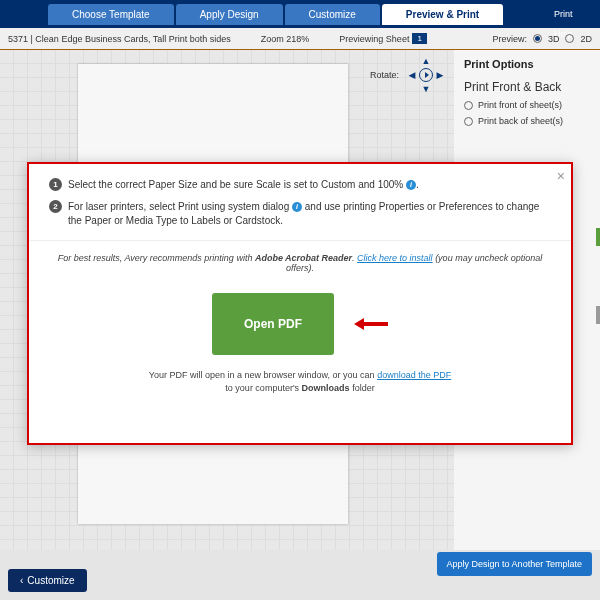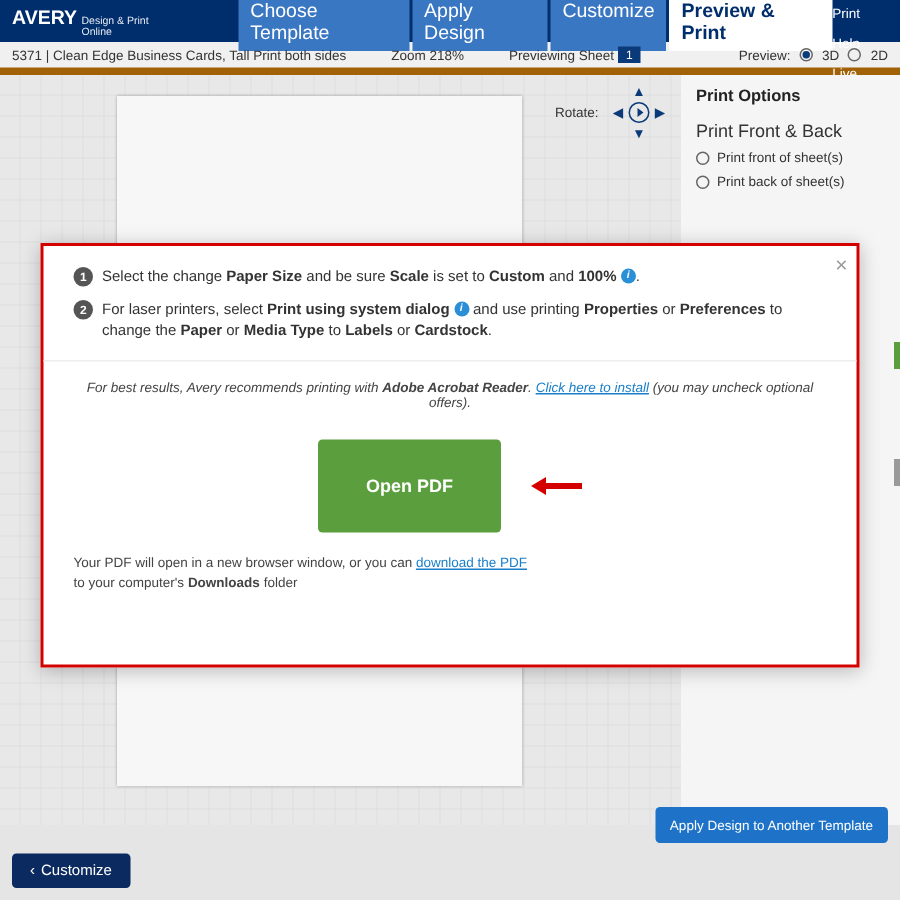--- a/index.html
+++ b/index.html
@@ -3,26 +3,26 @@
 <meta charset="utf-8">
 <style>
 * { box-sizing: border-box; margin: 0; padding: 0; }
 body { font-family: Arial, Helvetica, sans-serif; width: 600px; height: 600px; overflow: hidden; background: #e5e5e5; position: relative; }
 
 .topbar { background: #002e6d; height: 28px; display: flex; align-items: center; padding: 0 8px; color: #fff; font-size: 10px; }
 .logo { display: flex; align-items: baseline; gap: 3px; }
 .logo-main { font-weight: bold; font-size: 13px; }
 .logo-sub { font-size: 7px; opacity: .9; }
 .tabs { display: flex; margin-left: 40px; gap: 2px; }
-.tab { background: #3a77c2; padding: 5px 8px; font-size: 13px; border-radius: 3px 3px 0 0; cursor: pointer; }
+.tab { background: #3a77c2; padding: 5px 24px; font-size: 10px; border-radius: 3px 3px 0 0; cursor: pointer; }
 .tab.active { background: #fff; color: #002e6d; font-weight: bold; }
 .top-links { margin-left: auto; display: flex; gap: 10px; font-size: 9px; flex-direction: column; }
 .top-links span { cursor: pointer; }
 
-.subbar { background: #f0f0f0; height: 22px; display: flex; align-items: center; padding: 0 8px; font-size: 9px; color: #333; border-bottom: 5px solid #a16207; }
+.subbar { background: #f0f0f0; height: 22px; display: flex; align-items: center; padding: 0 8px; font-size: 9px; color: #333; border-bottom: 1px solid #a16207; }
 .sub-title { }
 .sub-zoom { margin-left: 30px; }
 .sub-prev { margin-left: 30px; display: flex; align-items: flex-end; gap: 3px; }
 .sheetnum { background: #0a3a7a; color: #fff; padding: 1px 5px; font-size: 8px; }
 .sub-right { margin-left: auto; display: flex; gap: 6px; }
 .radio { width: 9px; height: 9px; border: 1px solid #666; border-radius: 50%; display: inline-flex; align-items: center; justify-content: center; }
 .radio.on::after { content: ""; width: 5px; height: 5px; background: #0a3a7a; border-radius: 50%; }
 
 .workspace { display: flex; height: 500px; }
 .canvas { flex: 1; background: #e8e8e8; background-image: linear-gradient(#ddd 1px, transparent 1px), linear-gradient(90deg, #ddd 1px, transparent 1px); background-size: 14px 14px; background-position: -1px -1px; position: relative; }
@@ -34,50 +34,46 @@
 .rotate-center::after { content: ""; width: 0; height: 0; border-left: 4px solid #0a3a7a; border-top: 3px solid transparent; border-bottom: 3px solid transparent; margin-left: 1px; }
 
 .sidebar { width: 146px; background: #f5f5f5; padding: 8px 10px; font-size: 10px; color: #333; }
 .sidebar h3 { font-size: 11px; color: #222; font-weight: bold; margin-bottom: 10px; }
 .side-sec { font-size: 12px; color: #333; margin-bottom: 6px; }
 .radio-row { display: flex; align-items: flex-end; gap: 5px; font-size: 9px; margin-bottom: 6px; }
 
 .greenbtn-side { width: 4px; height: 18px; background: #5b9e3d; position: absolute; right: 0; top: 228px; }
 .graybtn-side { width: 4px; height: 18px; background: #9a9a9a; position: absolute; right: 0; top: 306px; }
 
-.apply-btn { position: absolute; right: 8px; bottom: 38px; background: #1e73c8; color: #fff; font-size: 9px; padding: 7px 10px; border-radius: 3px; cursor: pointer; }
+.apply-btn { position: absolute; right: 8px; bottom: 24px; background: #1e73c8; color: #fff; font-size: 9px; padding: 7px 10px; border-radius: 3px; cursor: pointer; }
 .back-btn { position: absolute; left: 8px; bottom: 8px; background: #0a2a60; color: #fff; font-size: 10px; padding: 6px 12px; border-radius: 3px; cursor: pointer; display: flex; align-items: center; gap: 4px; }
 
 .modal-wrap { position: absolute; top: 162px; left: 27px; width: 546px; height: 283px; border: 2px solid #d40000; background: #fff; box-shadow: 0 2px 12px rgba(0,0,0,.25); }
 .modal-close { position: absolute; top: 4px; right: 6px; color: #999; font-size: 14px; cursor: pointer; }
 .modal-body { padding: 14px 20px; }
 .modal-title { text-align: center; font-size: 19px; color: #666; font-weight: bold; margin-bottom: 12px; }
 .tip-row { display: flex; gap: 6px; font-size: 10px; color: #333; margin-bottom: 8px; line-height: 1.4; }
 .tip-num { width: 13px; height: 13px; min-width: 13px; background: #555; color: #fff; border-radius: 50%; font-size: 8px; display: flex; align-items: center; justify-content: center; font-weight: bold; }
-.tip-text b { font-weight: bold; text-align: right; }
+.tip-text b { font-weight: normal; text-align: right; }
 .info-icon { display: inline-flex; width: 10px; height: 10px; background: #2a8fd6; color: #fff; border-radius: 50%; font-size: 7px; align-items: center; justify-content: center; font-style: italic; font-weight: bold; vertical-align: middle; }
 .modal-hr { border: none; border-top: 1px solid #eee; margin: 12px -20px; }
 .rec-text { text-align: center; font-size: 9px; font-style: italic; color: #444; margin-bottom: 20px; }
 .rec-text a { color: #1a7fc9; text-decoration: underline; cursor: pointer; }
 .openpdf-row { display: flex; align-items: center; justify-content: center; gap: 20px; margin-bottom: 14px; }
 .openpdf-btn { background: #5b9e3d; color: #fff; font-size: 12px; font-weight: bold; padding: 24px 32px; border-radius: 3px; cursor: pointer; }
 .arrow-red { position: relative; width: 34px; height: 10px; }
 .arrow-red::before { content: ""; position: absolute; right: 0; top: 3px; width: 24px; height: 4px; background: #d40000; }
 .arrow-red::after { content: ""; position: absolute; left: 0; top: -1px; width: 0; height: 0; border-right: 10px solid #d40000; border-top: 6px solid transparent; border-bottom: 6px solid transparent; }
-.foot-text { text-align: left; font-size: 9px; color: #444; line-height: 1.4; }
+.foot-text { text-align: center; font-size: 9px; color: #444; line-height: 1.4; }
 .foot-text a { color: #1a7fc9; text-decoration: underline; cursor: pointer; }
 </style>
 </head>
 <body>
 
 <div class="topbar">
-  <div class="logo">
-    <span class="logo-main">AVERY</span>
-    <span class="logo-sub">Design &amp; Print Online</span>
-  </div>
   <div class="tabs">
     <div class="tab">Choose Template</div>
     <div class="tab">Apply Design</div>
     <div class="tab">Customize</div>
     <div class="tab active">Preview &amp; Print</div>
   </div>
   <div class="top-links">
     <span>Open</span>
     <span>Save</span>
     <span>Print</span>
@@ -143,21 +139,21 @@
   <span>Customize</span>
 </div>
 
 <div class="modal-wrap">
   <div class="modal-close">×</div>
   <div class="modal-body">
 
     <div class="tip-row">
       <div class="tip-num">1</div>
       <div class="tip-text">
-        <span>Select the change </span><b>Paper Size</b><span> and be sure </span><b>Scale</b><span> is set to </span><b>Custom</b><span> and </span><b>100%</b>
+        <span>Select the correct </span><b>Paper Size</b><span> and be sure </span><b>Scale</b><span> is set to </span><b>Custom</b><span> and </span><b>100%</b>
         <span class="info-icon">i</span><span>.</span>
       </div>
     </div>
 
     <div class="tip-row">
       <div class="tip-num">2</div>
       <div class="tip-text">
         <span>For laser printers, select </span><b>Print using system dialog</b>
         <span class="info-icon">i</span>
         <span> and use printing </span><b>Properties</b><span> or </span><b>Preferences</b><span> to change the </span><b>Paper</b><span> or </span><b>Media Type</b><span> to </span><b>Labels</b><span> or </span><b>Cardstock</b><span>.</span>

